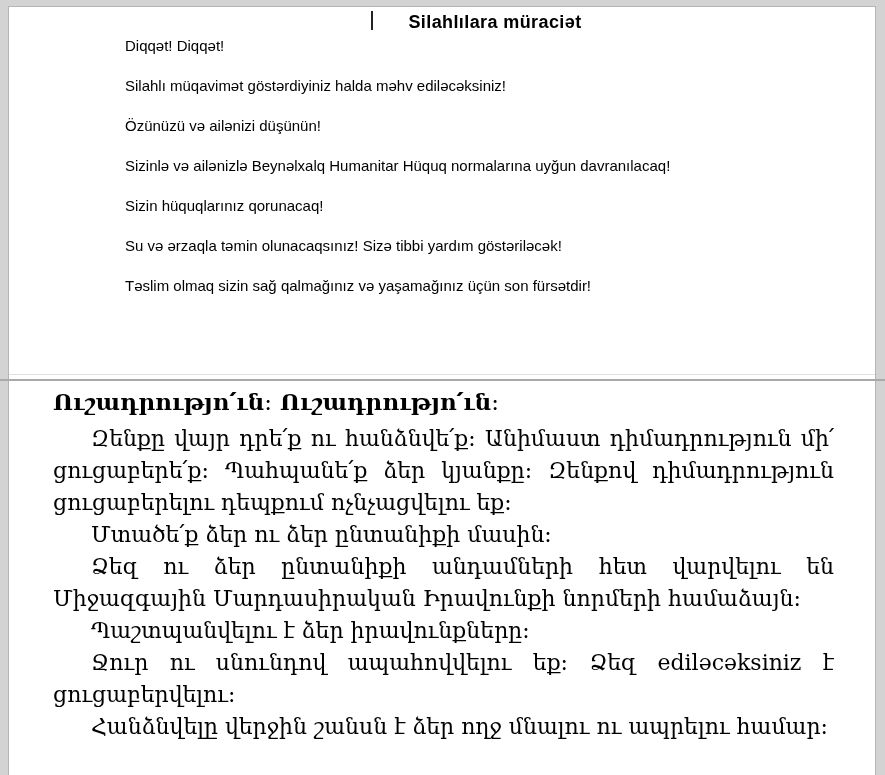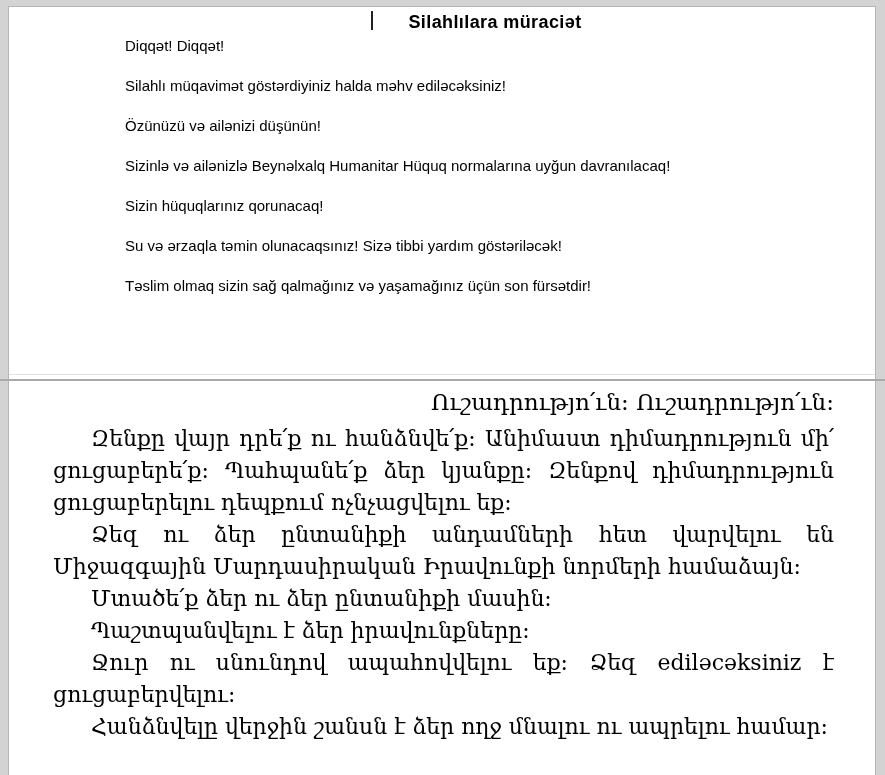--- a/index.html
+++ b/index.html
@@ -85,23 +85,23 @@
     left: 8px;
     top: 381px;
     width: 868px;
     box-sizing: border-box;
     padding: 6px 42px 0 45px;
     color: #000;
     font-family: "DejaVu Serif", "DejaVu Sans", serif;
   }
   .hy-title {
     font-size: 23px;
-    font-weight: normal;
+    font-weight: bold;
     line-height: 30px;
-    text-align: right;
+    text-align: left;
     margin: 0 0 6px 0;
   }
   .hy-par {
     font-size: 22px;
     line-height: 32px;
     text-align: justify;
     text-indent: 38px;
     margin: 0;
   }
 </style>
@@ -124,20 +124,20 @@
   </div>
 
   <div class="caret"></div>
 
   <div class="frame-bottom-line"></div>
   <div class="divider"></div>
 
   <div class="section-hy">
     <div class="hy-title">Ուշադրությո՛ւն։  Ուշադրությո՛ւն։</div>
     <p class="hy-par">Զենքը վայր դրե՛ք ու հանձնվե՛ք։ Անիմաստ դիմադրություն մի՛ ցուցաբերե՛ք։ Պահպանե՛ք ձեր կյանքը։ Զենքով դիմադրություն ցուցաբերելու դեպքում ոչնչացվելու եք։</p>
+    <p class="hy-par">Մտածե՛ք ձեր ու ձեր ընտանիքի մասին։</p>
     <p class="hy-par">Ձեզ ու ձեր ընտանիքի անդամների հետ վարվելու են Միջազգային Մարդասիրական Իրավունքի նորմերի համաձայն։</p>
-    <p class="hy-par">Մտածե՛ք ձեր ու ձեր ընտանիքի մասին։</p>
     <p class="hy-par">Պաշտպանվելու է ձեր իրավունքները։</p>
     <p class="hy-par">Ջուր ու սնունդով ապահովվելու եք։ Ձեզ ediləcəksiniz է ցուցաբերվելու։</p>
     <p class="hy-par">Հանձնվելը վերջին շանսն է ձեր ողջ մնալու ու ապրելու համար։</p>
   </div>
 
 </div>
 
 </body></html>

